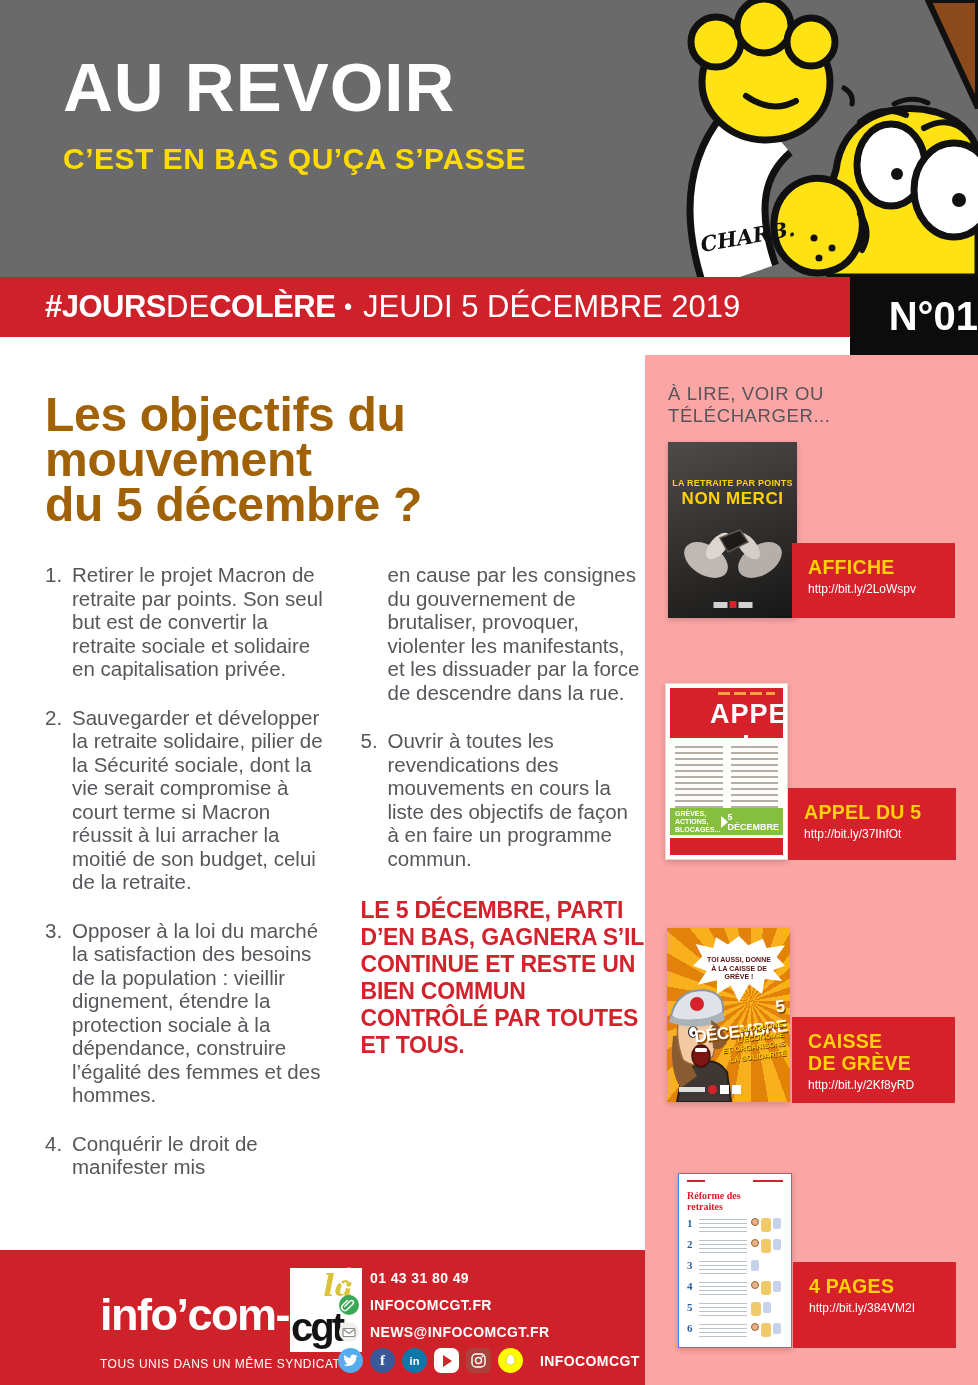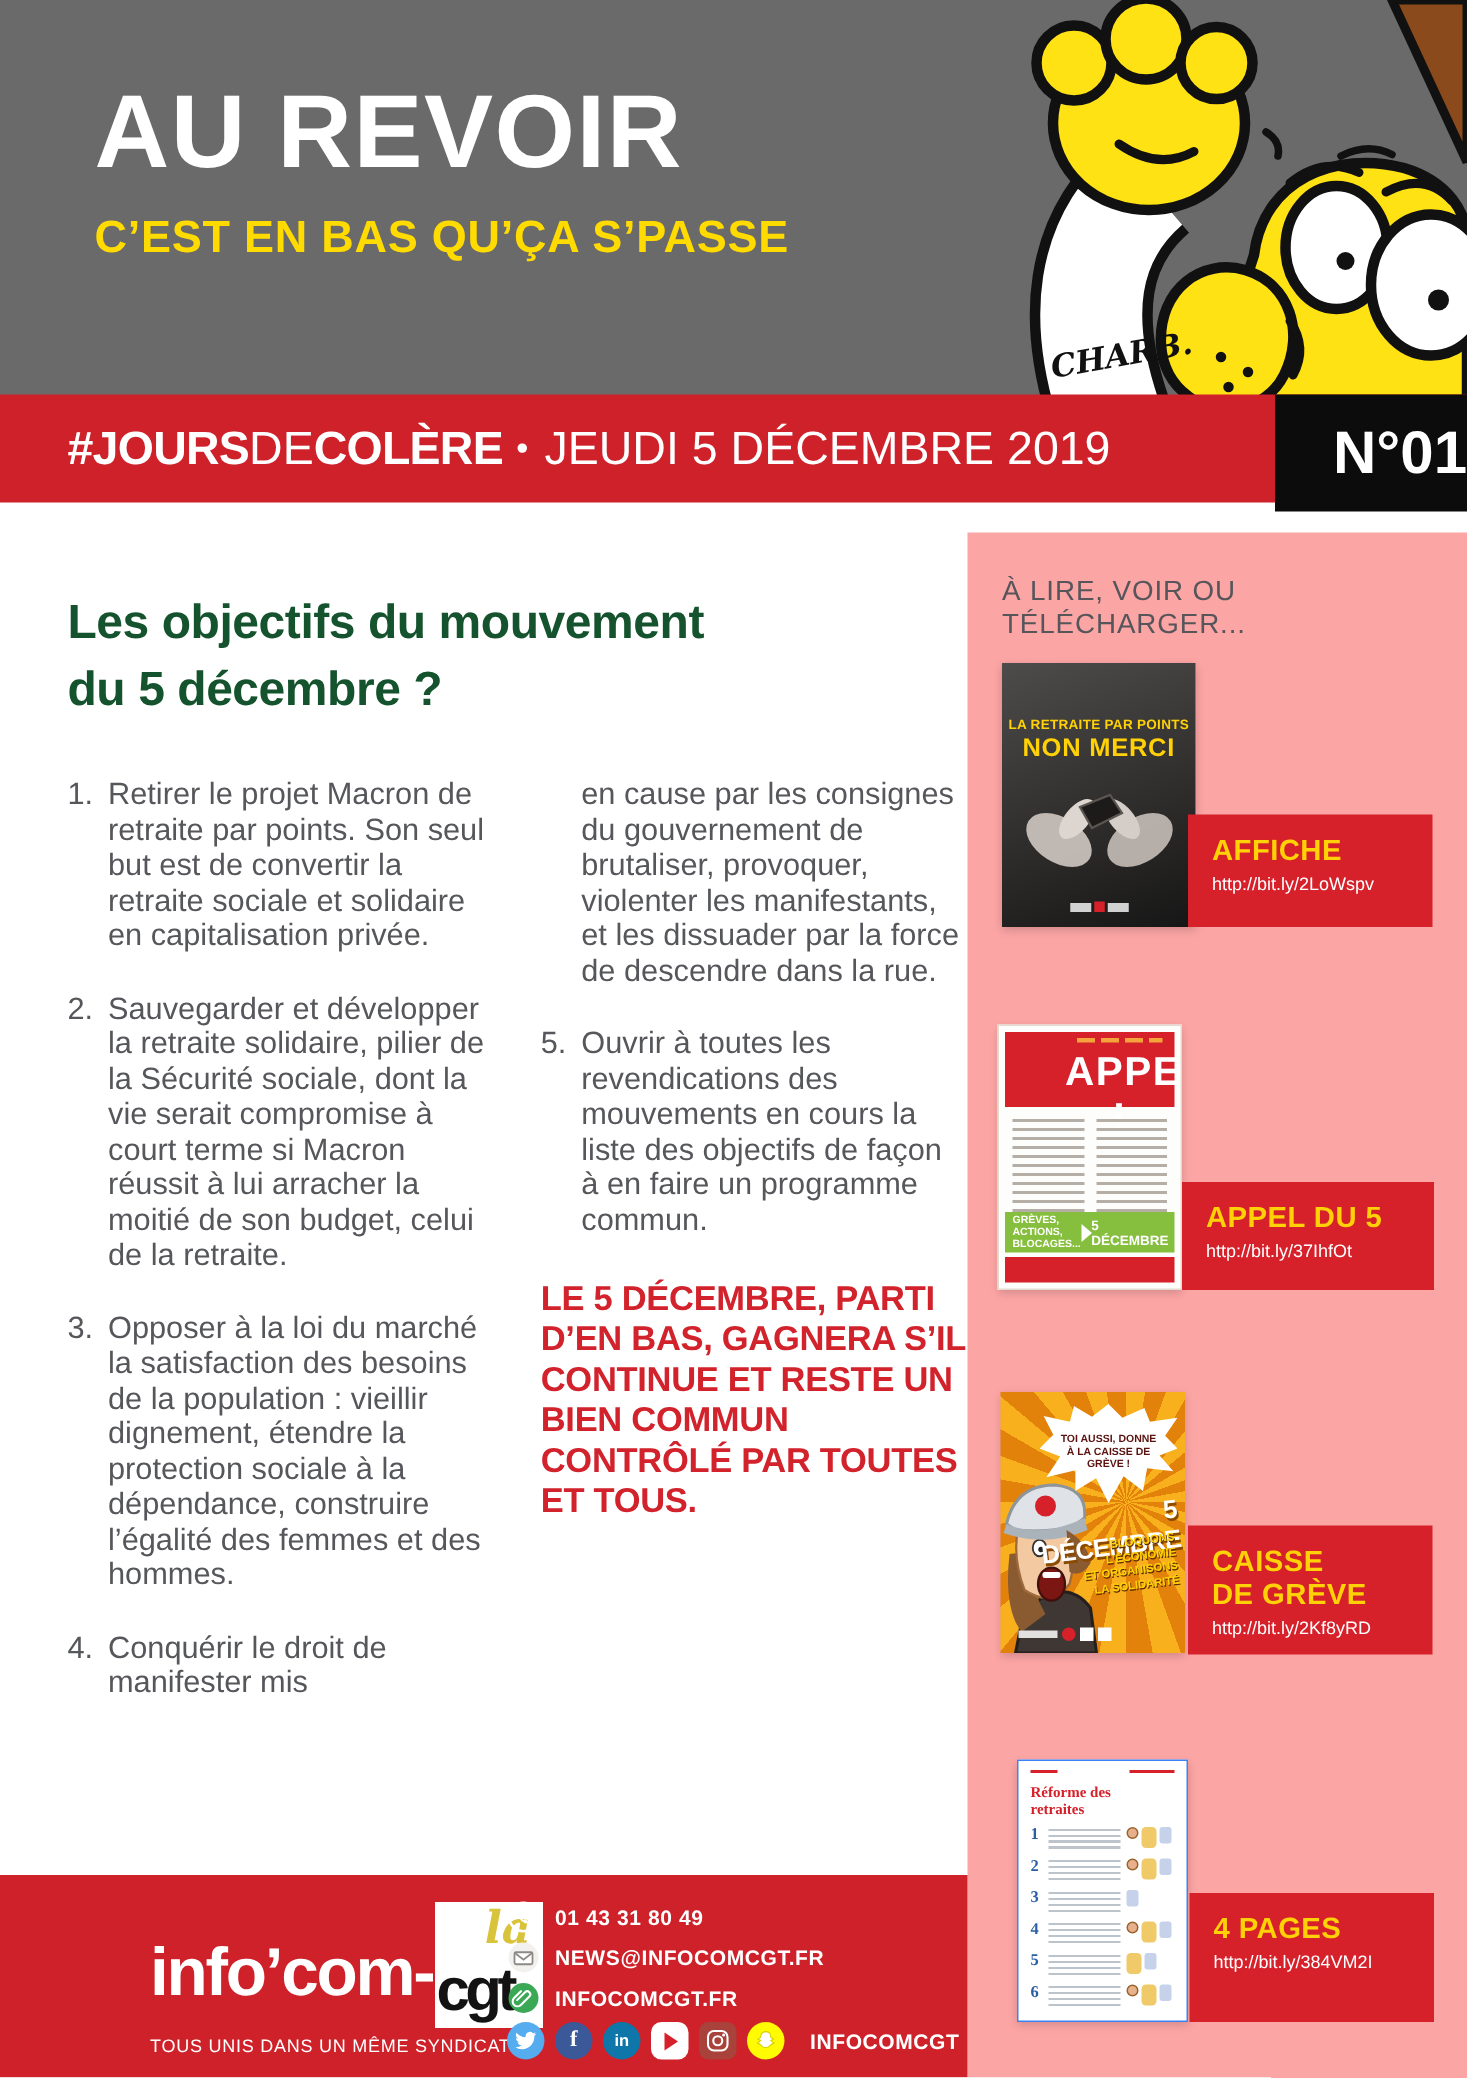--- a/index.html
+++ b/index.html
@@ -7,31 +7,31 @@
   .page { position:relative; width:978px; height:1385px; background:#ffffff; overflow:hidden; margin:0 auto; }
 
   
   .hdr { position:absolute; left:0; top:0; width:978px; height:277px; background:#6b6a6a; }
   .hdr-text { position:absolute; left:63px; top:50px; }
   .hdr-title { color:#ffffff; font-size:69px; font-weight:800; line-height:76px; letter-spacing:1px; }
   .hdr-sub { color:#ffdb00; font-size:30px; font-weight:800; letter-spacing:0.5px; margin-top:16px; }
   .cartoon { position:absolute; right:0; top:0; width:380px; height:277px; }
 
   
-  .banner { position:absolute; left:0; top:263px; width:978px; height:72px; background:#ce2129; }
+  .banner { position:absolute; left:0; top:277px; width:978px; height:60px; background:#ce2129; }
   .banner-text { position:absolute; left:45px; top:50%; transform:translateY(-50%); color:#fff; font-size:31px; white-space:nowrap; }
   .b9 { font-weight:900; letter-spacing:-0.5px; }
   .b4 { font-weight:400; }
   .bsep { font-weight:900; font-size:22px; margin:0 11px 0 9px; vertical-align:3px; }
   .bdate { font-weight:500; }
   .issue { position:absolute; right:0; top:0; width:128px; height:78px; background:#0c0c0c; color:#fff; display:flex; align-items:center; justify-content:flex-end; font-size:40px; font-weight:800; }
 
   
   .article { position:absolute; left:45px; top:392px; width:600px; }
-  .a-title { color:#14532d; font-size:32px; font-weight:800; line-height:45px; letter-spacing:-0.3px; margin-bottom:36px; }
+  .a-title { color:#a16207; font-size:48px; font-weight:800; line-height:45px; letter-spacing:-0.3px; margin-bottom:36px; }
   .cols { display:flex; gap:31px; }
   .col { width:287px; font-size:20.5px; line-height:23.5px; color:#56575b; }
   .item { display:flex; margin-bottom:25px; }
   .num { width:27px; flex:none; }
   .itext { flex:1; }
   .cont { padding-left:27px; margin-bottom:25px; }
   .callout { color:#d2222c; font-weight:800; font-size:23px; line-height:27px; margin-top:27px; letter-spacing:-0.2px; }
 
   
   .sidebar { position:absolute; left:645px; top:355px; width:336px; height:1030px; background:#fca5a5; }
@@ -378,37 +378,37 @@
           <svg width="22" height="22" viewBox="0 0 22 22">
               <circle cx="11" cy="11" r="9.5" fill="none" stroke="#fff" stroke-width="1.8"></circle>
               <path d="M7.2,6.6 q-1.6,1.6 0.4,4.6 q2,3 4.4,4 q1.2,0.4 2.2,-0.8 l-1.8,-2 l-1.4,0.6 q-1.6,-1 -2.4,-2.6 l0.8,-1.2 Z" fill="#fff"></path>
             </svg>
         </span>
         <span class="c-txt">01 43 31 80 49</span>
       </div>
       <div class="c-row">
         <span class="c-ic">
           <svg width="22" height="22" viewBox="0 0 22 22">
-              <circle cx="11" cy="11" r="10" fill="#f3f1ee"></circle>
-              <rect x="5" y="7.5" width="12" height="8" rx="1" fill="#fff" stroke="#8d8a86" stroke-width="1.2"></rect>
-              <path d="M5.5,8.2 L11,12.4 L16.5,8.2" fill="none" stroke="#8d8a86" stroke-width="1.2"></path>
-            </svg>
-        </span>
-        <span class="c-txt">NEWS@INFOCOMCGT.FR</span>
-      </div>
-      <div class="c-row">
-        <span class="c-ic">
-          <svg width="22" height="22" viewBox="0 0 22 22">
               <circle cx="11" cy="11" r="10" fill="#3aa855"></circle>
               <g transform="rotate(45 11 11)">
                 <path d="M9,15 L9,7.5 a2,2 0 0 1 4,0 L13,15.5 a3.2,3.2 0 0 1 -6.4,0 L6.6,9" fill="none" stroke="#fff" stroke-width="1.4" stroke-linecap="round"></path>
               </g>
             </svg>
         </span>
         <span class="c-txt">INFOCOMCGT.FR</span>
+      </div>
+      <div class="c-row">
+        <span class="c-ic">
+          <svg width="22" height="22" viewBox="0 0 22 22">
+              <circle cx="11" cy="11" r="10" fill="#f3f1ee"></circle>
+              <rect x="5" y="7.5" width="12" height="8" rx="1" fill="#fff" stroke="#8d8a86" stroke-width="1.2"></rect>
+              <path d="M5.5,8.2 L11,12.4 L16.5,8.2" fill="none" stroke="#8d8a86" stroke-width="1.2"></path>
+            </svg>
+        </span>
+        <span class="c-txt">NEWS@INFOCOMCGT.FR</span>
       </div>
       <div class="soc">
         <span class="s-ic s-tw">
           <svg width="15" height="13" viewBox="0 0 16 13">
               <path d="M15.5,1.6 c-0.55,0.25 -1.15,0.42 -1.77,0.5 c0.64,-0.38 1.12,-0.99 1.35,-1.7 c-0.6,0.35 -1.26,0.61 -1.96,0.75 A3.1,3.1 0 0 0 7.8,3.27 c0,0.24 0.03,0.48 0.08,0.7 A8.8,8.8 0 0 1 1.5,0.75 a3.1,3.1 0 0 0 0.96,4.13 c-0.5,-0.02 -0.98,-0.16 -1.4,-0.39 v0.04 c0,1.5 1.07,2.75 2.48,3.04 c-0.46,0.12 -0.94,0.14 -1.4,0.05 a3.1,3.1 0 0 0 2.9,2.15 A6.2,6.2 0 0 1 0.5,11.06 a8.8,8.8 0 0 0 4.77,1.4 c5.72,0 8.85,-4.74 8.85,-8.85 l-0.01,-0.4 A6.3,6.3 0 0 0 15.5,1.6 Z" fill="#fff"></path>
             </svg>
         </span>
         <span class="s-ic s-fb">
             <span>f</span>
           </span>

